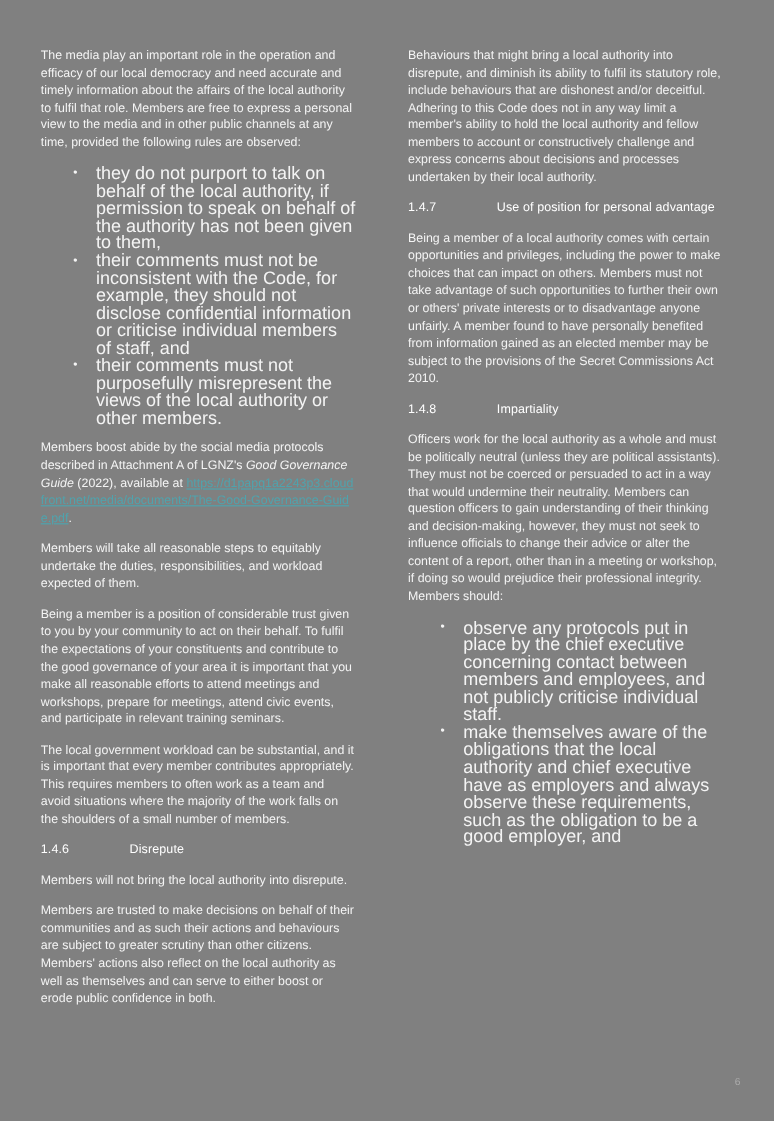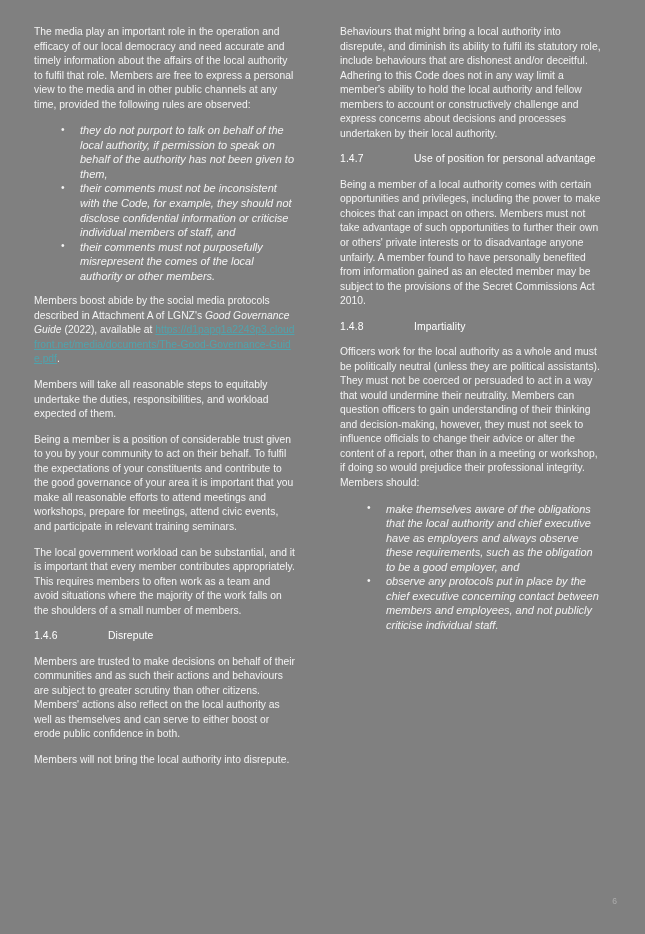--- a/index.html
+++ b/index.html
@@ -16,21 +16,21 @@
     position: relative;
   }
   .page {
     position: absolute;
     inset: 0;
     background: #808080;
   }
   .columns {
     position: absolute;
     left: 0;
-    top: 25px;
+    top: 40px;
     width: 645px;
     display: flex;
     gap: 44px;
     padding: 0 34px;
     box-sizing: border-box;
     align-items: flex-start;
   }
   .col {
     width: 262px;
     flex: 0 0 262px;
@@ -61,24 +61,23 @@
   }
   ul.bullets {
     margin: 0 0 11px 0;
     padding: 0;
     list-style: none;
   }
   ul.bullets li {
     position: relative;
     padding-left: 46px;
     margin: 0 0 0 0;
-    font-size: 11px;
+    font-size: 15px;
     line-height: 14.55px;
     color: #f4f4f4;
-    font-style: italic;
   }
   ul.bullets li::before {
     content: "\2022";
     position: absolute;
     left: 27px;
     top: -0.5px;
     font-size: 10px;
     color: #f4f4f4;
   }
   .italic {
@@ -105,37 +104,37 @@
 <div class="page">
   <div class="columns">
 
     <div class="col">
 
       <p class="body">The media play an important role in the operation and efficacy of our local democracy and need accurate and timely information about the affairs of the local authority to fulfil that role. Members are free to express a personal view to the media and in other public channels at any time, provided the following rules are observed:</p>
 
       <ul class="bullets">
         <li>they do not purport to talk on behalf of the local authority, if permission to speak on behalf of the authority has not been given to them,</li>
         <li>their comments must not be inconsistent with the Code, for example, they should not disclose confidential information or criticise individual members of staff, and</li>
-        <li>their comments must not purposefully misrepresent the comes of the local authority or other members.</li>
+        <li>their comments must not purposefully misrepresent the views of the local authority or other members.</li>
       </ul>
 
       <p class="body"><span>Members boost abide by the social media protocols described in Attachment A of LGNZ's </span><span class="italic">Good Governance Guide</span><span> (2022), available at </span><a class="doclink" href="#">https://d1papq1a2243p3.cloudfront.net/media/documents/The-Good-Governance-Guide.pdf</a><span>.</span></p>
 
 
       <p class="body">Members will take all reasonable steps to equitably undertake the duties, responsibilities, and workload expected of them.</p>
       <p class="body">Being a member is a position of considerable trust given to you by your community to act on their behalf. To fulfil the expectations of your constituents and contribute to the good governance of your area it is important that you make all reasonable efforts to attend meetings and workshops, prepare for meetings, attend civic events, and participate in relevant training seminars.</p>
       <p class="body">The local government workload can be substantial, and it is important that every member contributes appropriately. This requires members to often work as a team and avoid situations where the majority of the work falls on the shoulders of a small number of members.</p>
 
       <div class="heading">
         <span class="num">1.4.6</span>
         <span class="ttl">Disrepute</span>
       </div>
 
+      <p class="body">Members will not bring the local authority into disrepute.</p>
       <p class="body">Members are trusted to make decisions on behalf of their communities and as such their actions and behaviours are subject to greater scrutiny than other citizens. Members' actions also reflect on the local authority as well as themselves and can serve to either boost or erode public confidence in both.</p>
-      <p class="body">Members will not bring the local authority into disrepute.</p>
 
     </div>
 
     <div class="col">
 
       <p class="body">Behaviours that might bring a local authority into disrepute, and diminish its ability to fulfil its statutory role, include behaviours that are dishonest and/or deceitful. Adhering to this Code does not in any way limit a member's ability to hold the local authority and fellow members to account or constructively challenge and express concerns about decisions and processes undertaken by their local authority.</p>
 
       <div class="heading">
         <span class="num">1.4.7</span>
         <span class="ttl">Use of position for personal advantage</span>
@@ -144,21 +143,21 @@
       <p class="body">Being a member of a local authority comes with certain opportunities and privileges, including the power to make choices that can impact on others. Members must not take advantage of such opportunities to further their own or others' private interests or to disadvantage anyone unfairly. A member found to have personally benefited from information gained as an elected member may be subject to the provisions of the Secret Commissions Act 2010.</p>
 
       <div class="heading">
         <span class="num">1.4.8</span>
         <span class="ttl">Impartiality</span>
       </div>
 
       <p class="body">Officers work for the local authority as a whole and must be politically neutral (unless they are political assistants). They must not be coerced or persuaded to act in a way that would undermine their neutrality. Members can question officers to gain understanding of their thinking and decision-making, however, they must not seek to influence officials to change their advice or alter the content of a report, other than in a meeting or workshop, if doing so would prejudice their professional integrity. Members should:</p>
 
       <ul class="bullets">
+        <li>observe any protocols put in place by the chief executive concerning contact between members and employees, and not publicly criticise individual staff.</li>
         <li>make themselves aware of the obligations that the local authority and chief executive have as employers and always observe these requirements, such as the obligation to be a good employer, and</li>
-        <li>observe any protocols put in place by the chief executive concerning contact between members and employees, and not publicly criticise individual staff.</li>
       </ul>
 
     </div>
   </div>
 
   <div class="page-number">6</div>
 </div>
 
 </body></html>

